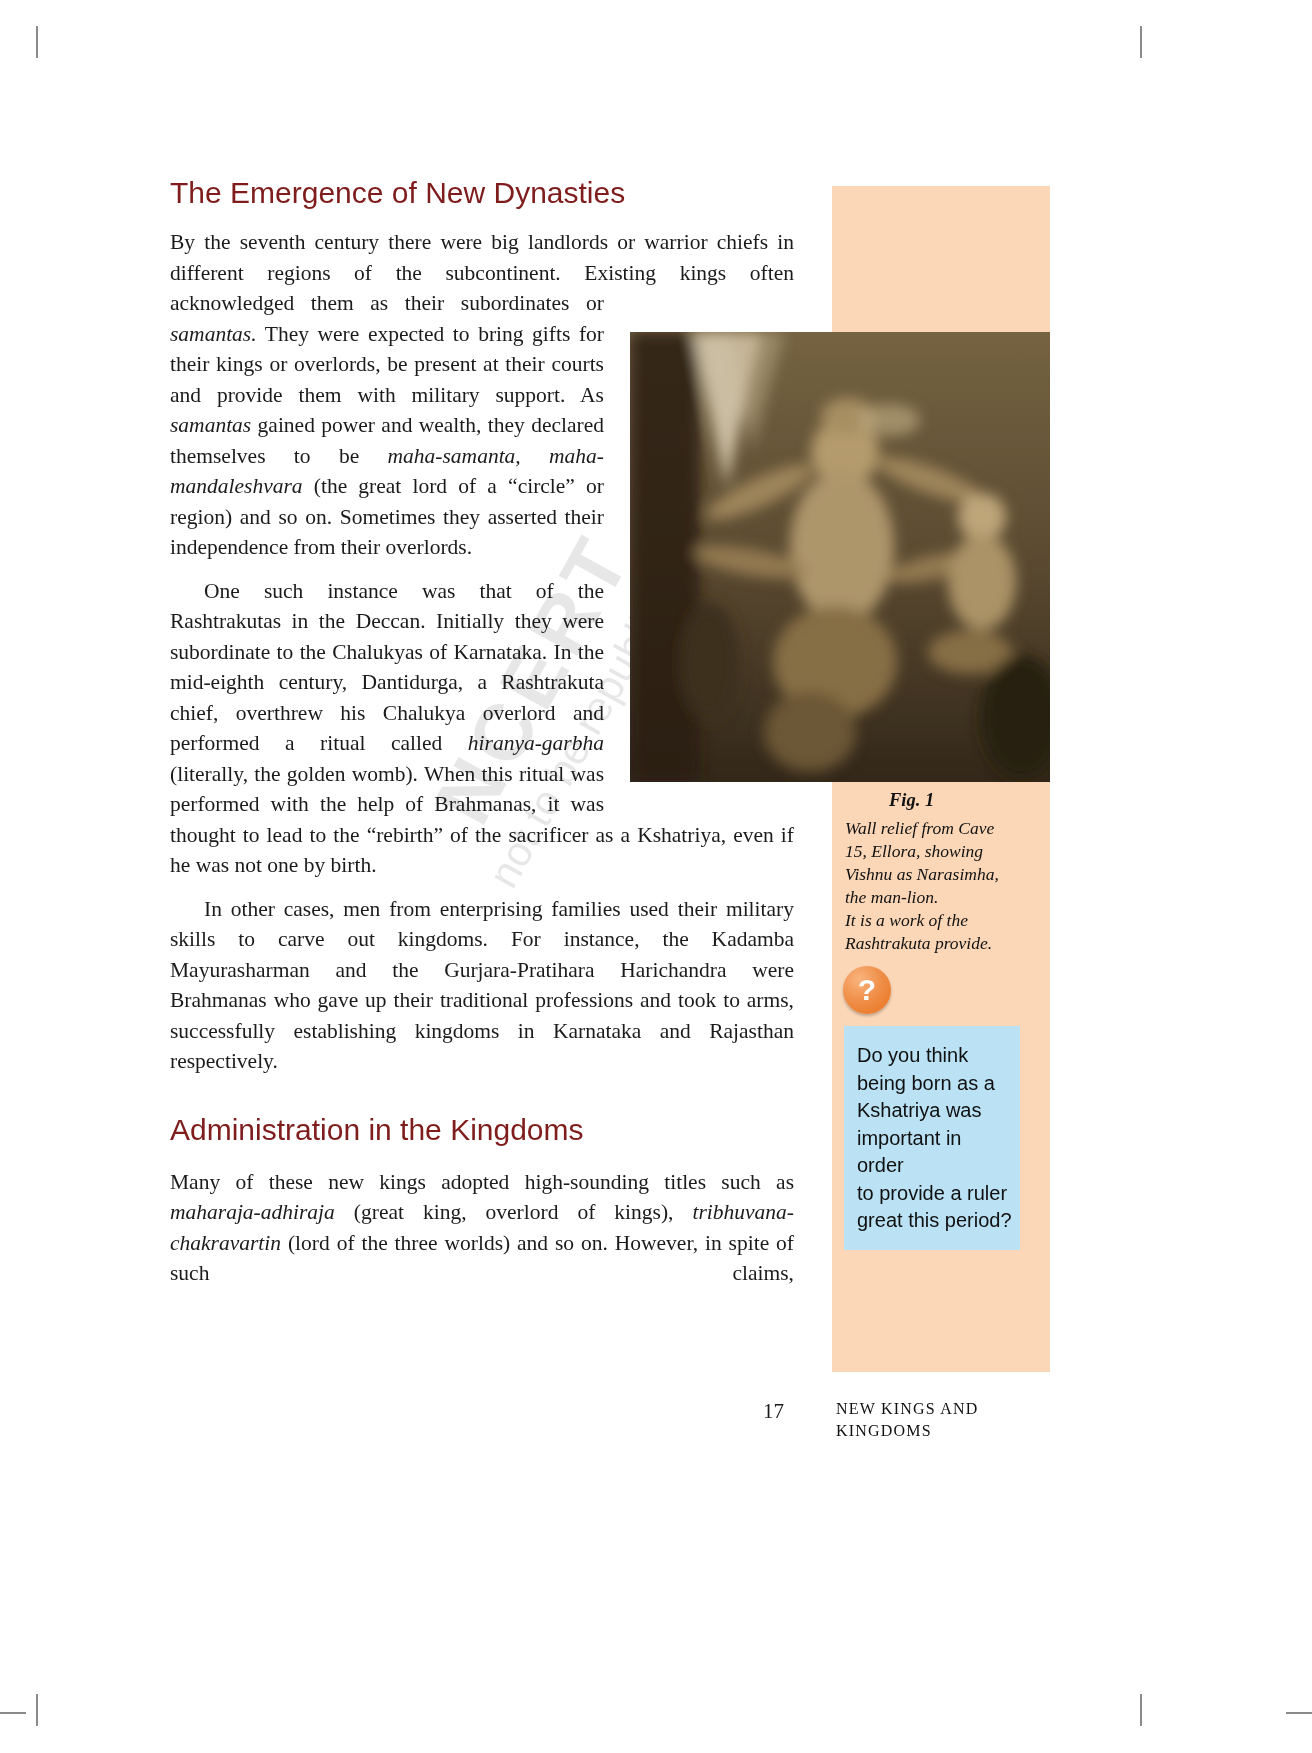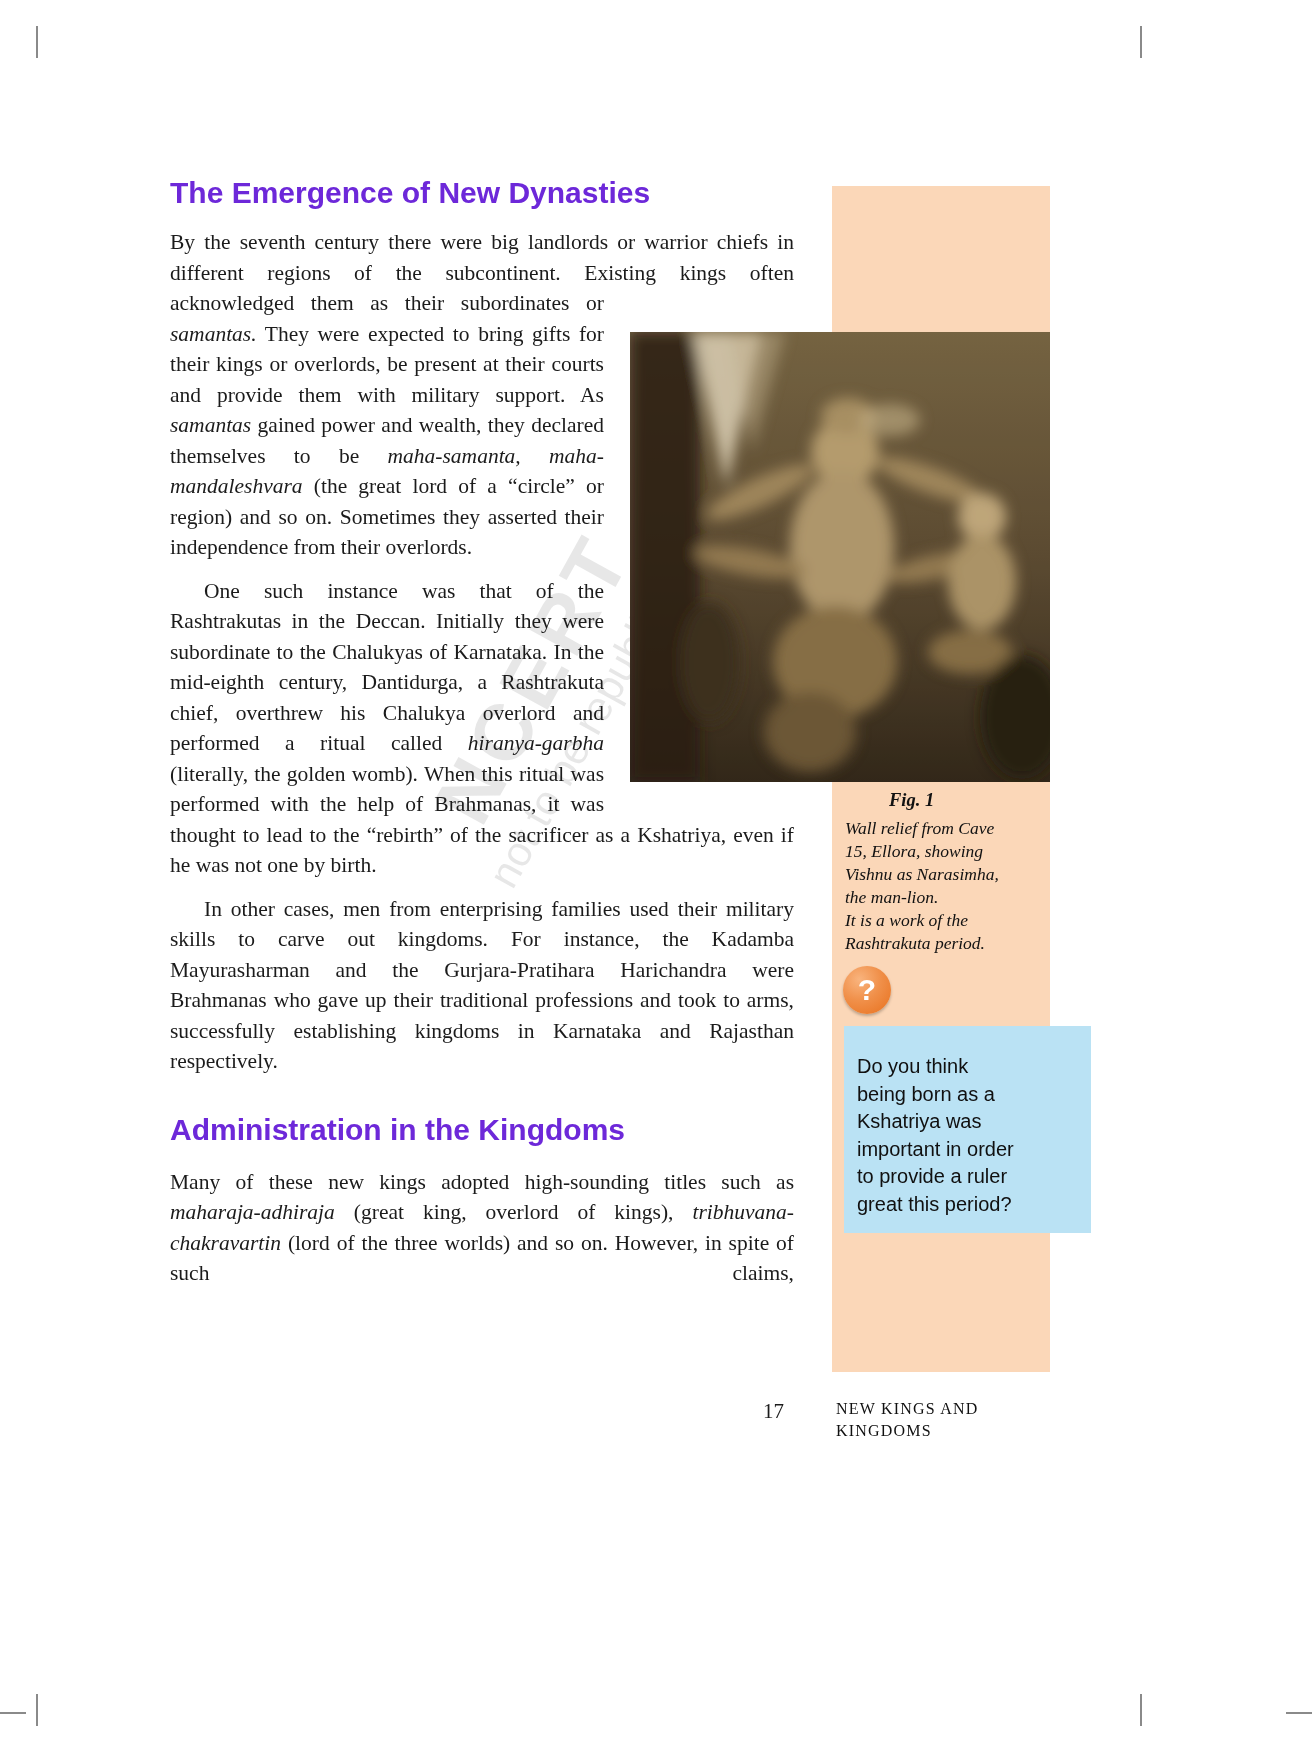--- a/index.html
+++ b/index.html
@@ -20,22 +20,22 @@
   
   .peach{
     position:absolute;left:832px;top:186px;width:218px;height:1186px;
     background:#fbd7b8;
   }
 
   
   .main{position:absolute;left:170px;top:174px;width:624px;}
   .head{
     font-family:"Liberation Sans","DejaVu Sans",sans-serif;
-    font-weight:700;font-size:30px;line-height:38px;
-    color:#6d28d9;margin:0 0 15px 0;
+    font-weight:400;font-size:30px;line-height:38px;
+    color:#7f1d1d;margin:0 0 15px 0;
   }
   .head.second{margin:34px 0 18px 0;}
   p.body{
     font-size:21.5px;line-height:30.5px;
     text-align:justify;margin:0 0 13px 0;
   }
   p.indent{text-indent:34px;}
   p.cont{text-align-last:justify;}
   em{font-style:italic;}
   .img-spacer{
@@ -62,22 +62,22 @@
     border-radius:50%;
     background:radial-gradient(circle at 34% 28%, #f9b47e 0%, #f0904a 45%, #e8701d 100%);
     box-shadow:0 2px 3px rgba(0,0,0,0.25);
     display:flex;align-items:center;justify-content:center;
     color:#ffffff;font-family:"Liberation Sans","DejaVu Sans",sans-serif;
     font-size:30px;font-weight:700;
   }
 
   
   .qbox{
-    position:absolute;left:844px;top:1026px;width:247px;
-    box-sizing:border-box;padding:27px 8px 15px 13px;
+    position:absolute;left:844px;top:1026px;width:176px;
+    box-sizing:border-box;padding:16px 8px 15px 13px;
     background:#bae2f4;
     font-family:"Liberation Sans","DejaVu Sans",sans-serif;
     font-size:20px;line-height:27.5px;color:#101010;
   }
 
   
   .pageno{position:absolute;left:763px;top:1399px;font-size:21px;}
   .rhead{
     position:absolute;left:836px;top:1398px;
     font-size:16px;letter-spacing:1.2px;line-height:22px;color:#111;
@@ -169,21 +169,21 @@
   </div>
 
   <div class="figcap">
     <div class="label">Fig. 1</div>
     <div>
         <div>Wall relief from Cave</div>
         <div>15, Ellora, showing</div>
         <div>Vishnu as Narasimha,</div>
         <div>the man-lion.</div>
         <div>It is a work of the</div>
-        <div>Rashtrakuta period.</div>
+        <div>Rashtrakuta provide.</div>
       </div>
   </div>
 
   <div class="qicon">?</div>
 
   <div class="qbox">
       <div>Do you think</div>
       <div>being born as a</div>
       <div>Kshatriya was</div>
       <div>important in order</div>

